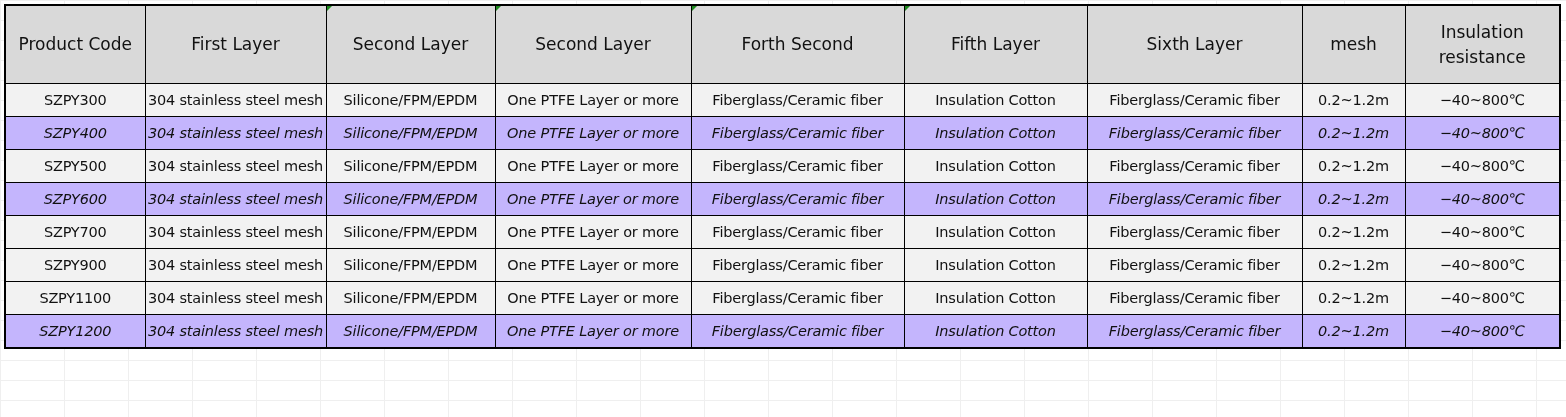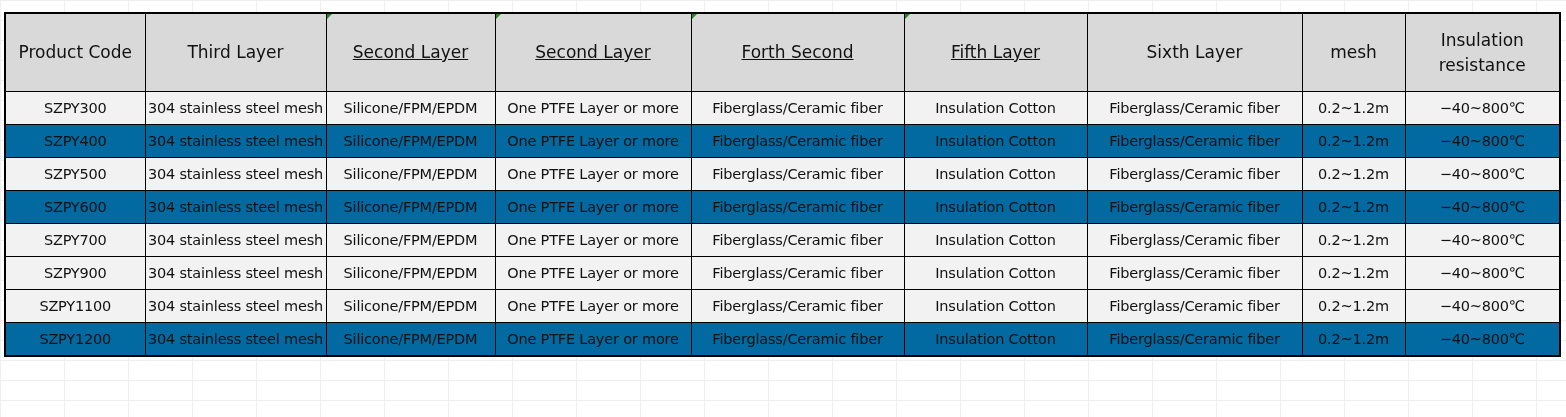--- a/index.html
+++ b/index.html
@@ -3,30 +3,30 @@
 <meta charset="utf-8">
 <style>
   html, body { margin:0; padding:0; background:#ffffff; }
   body { width:1566px; height:417px; position:relative; overflow:hidden;
          font-family:"DejaVu Sans", "Liberation Sans", sans-serif; }
   .grid-bg { position:absolute; inset:0;
     background-image:
       linear-gradient(to right, #e6e6e6 1px, transparent 1px),
       linear-gradient(to bottom, #e6e6e6 1px, transparent 1px);
     background-size: 64px 20px; opacity:0.6; }
-  table.spec { position:absolute; left:4px; top:12px; border-collapse:collapse;
+  table.spec { position:absolute; left:4px; top:4px; border-collapse:collapse;
     border:2px solid #000; table-layout:fixed; }
   table.spec th, table.spec td { border:1px solid #000; text-align:center;
     vertical-align:middle; padding:0; overflow:hidden; white-space:nowrap; color:#111; }
   table.spec th { background:#d9d9d9; height:77px; font-size:17px; font-weight:normal;
     line-height:25px; white-space:normal; }
   table.spec td { height:32px; font-size:14.5px; letter-spacing:-0.2px; }
   tr.light td { background:#f2f2f2;text-align:center; }
-  tr.dark td { background:#0369a1; }
-  .tri { position:relative;text-decoration:underline; }
+  tr.dark td { background:#c4b5fd;font-style:italic; }
+  .tri { position:relative; }
   .tri::before { content:""; position:absolute; left:0; top:0; width:0; height:0;
     border-top:5px solid #1e8a1e; border-right:5px solid transparent; }
 </style>
 </head>
 <body>
 
 <div class="grid-bg"></div>
 
 <table class="spec">
   <colgroup>
@@ -36,21 +36,21 @@
     <col style="width:196px">
       <col style="width:213px">
       <col style="width:183px">
     <col style="width:215px">
       <col style="width:103px">
       <col style="width:155px">
   </colgroup>
   <thead>
     <tr>
       <th>Product Code</th>
-      <th>Third Layer</th>
+      <th>First Layer</th>
       <th class="tri">Second Layer</th>
       <th class="tri">Second Layer</th>
       <th class="tri">Forth Second</th>
       <th class="tri">Fifth Layer</th>
       <th>Sixth Layer</th>
       <th>mesh</th>
       <th>Insulation resistance</th>
     </tr>
   </thead>
   <tbody id="tbody">

